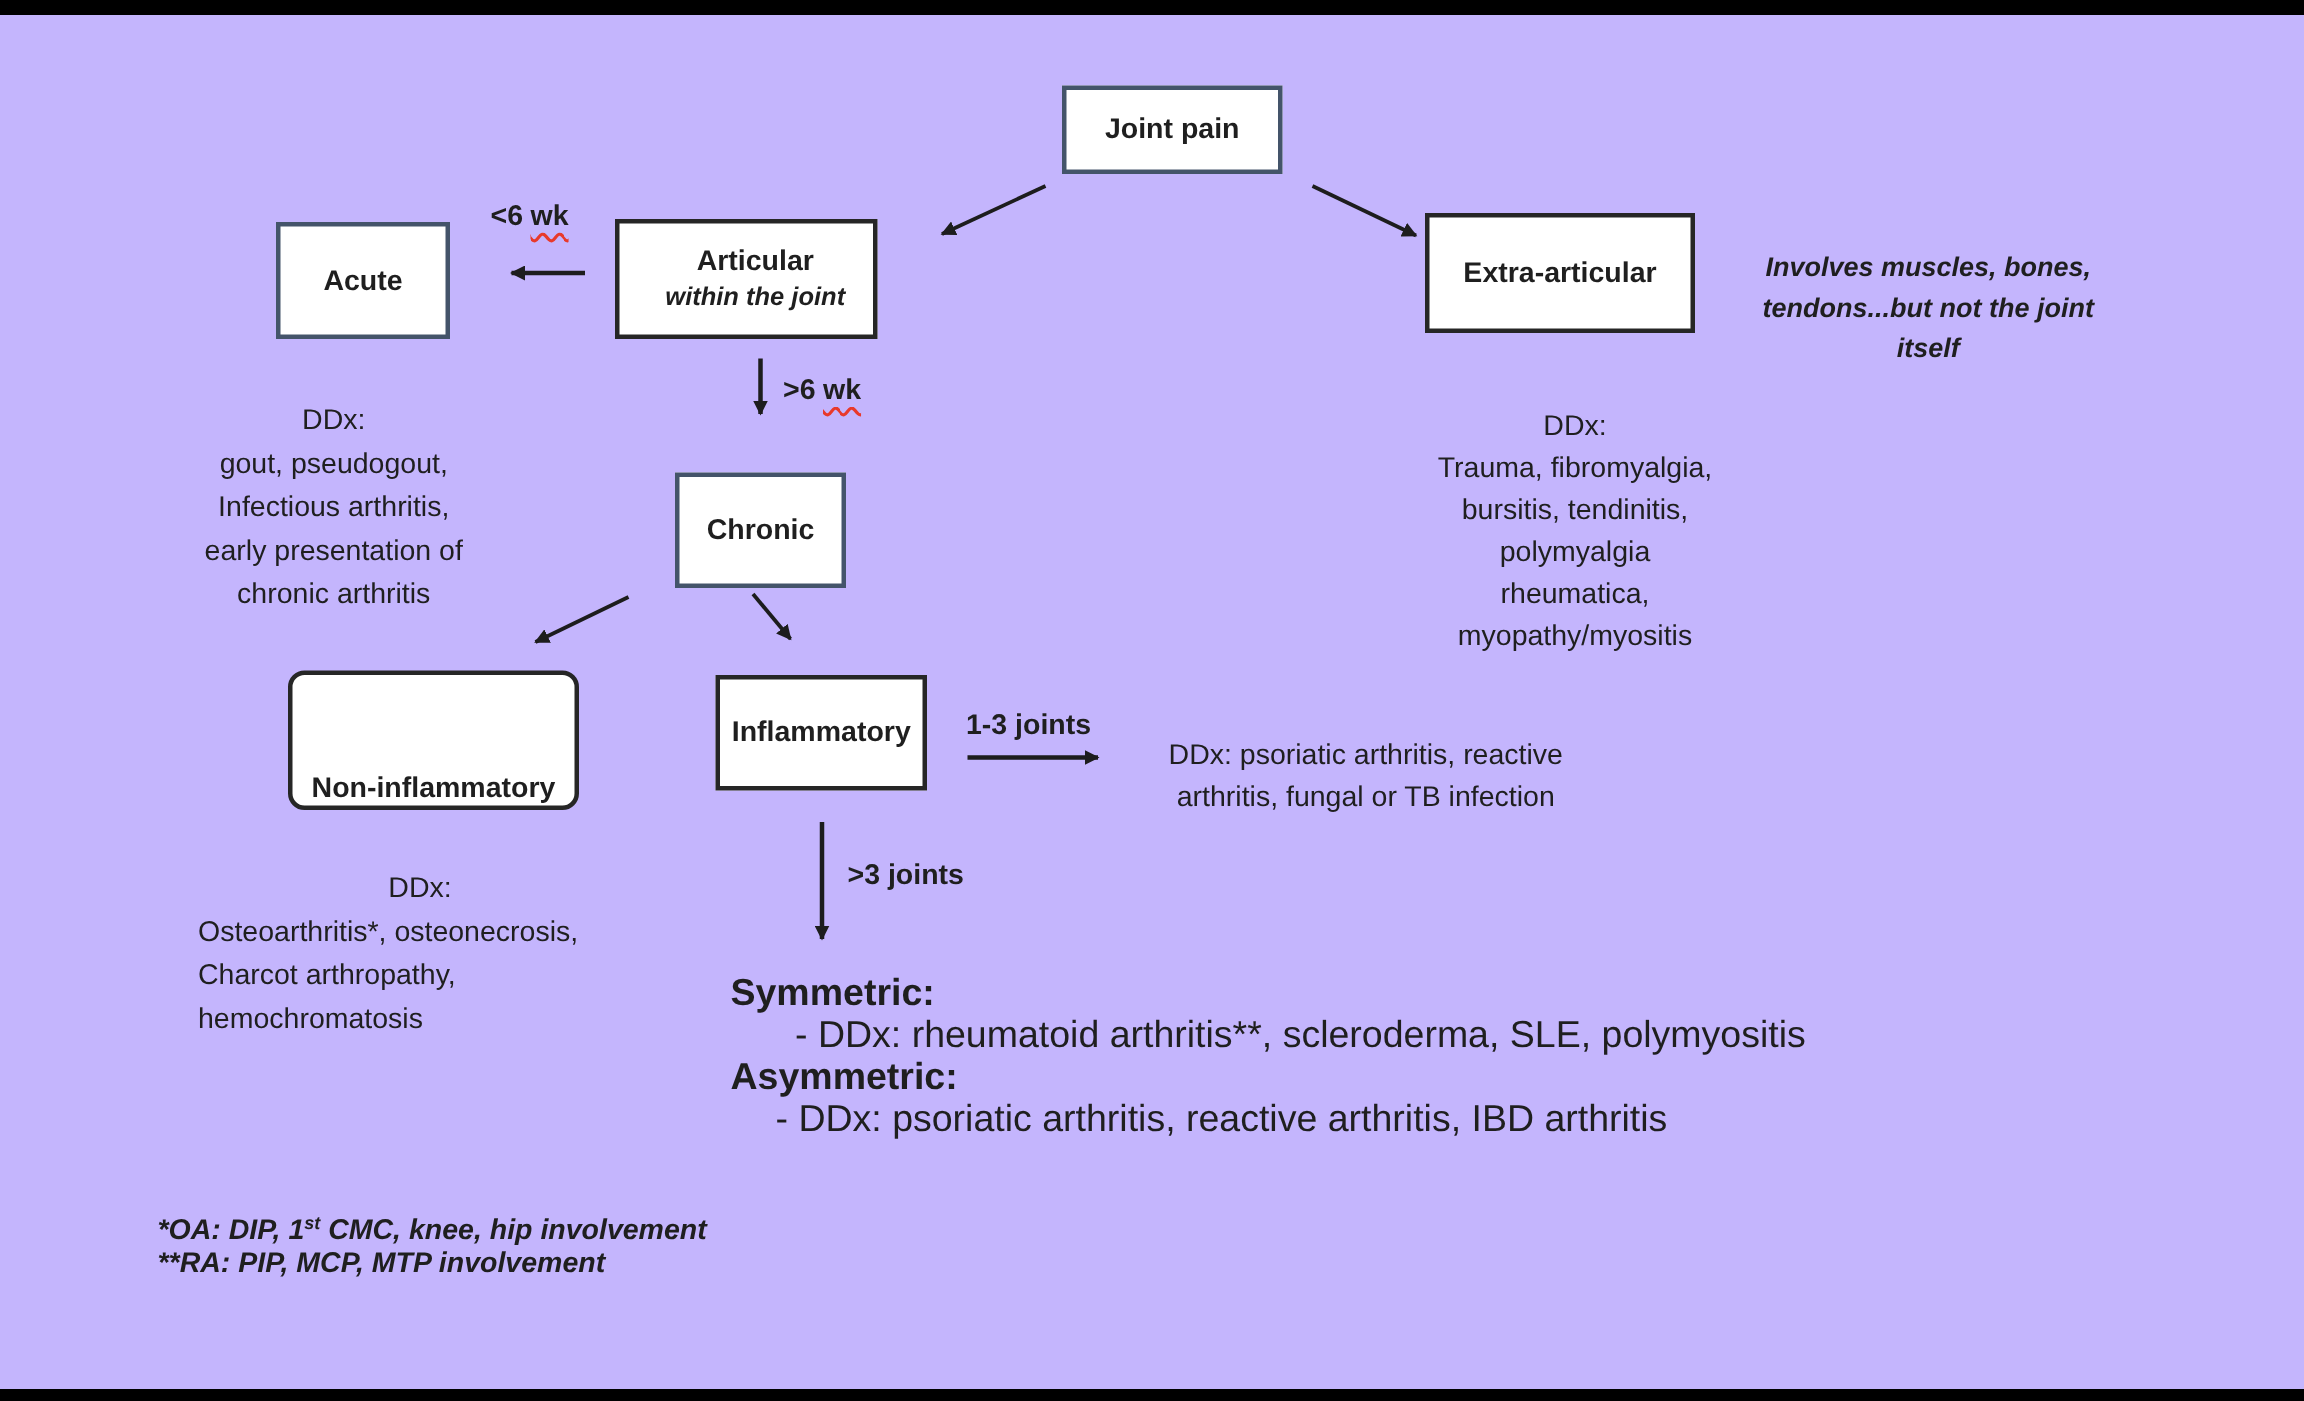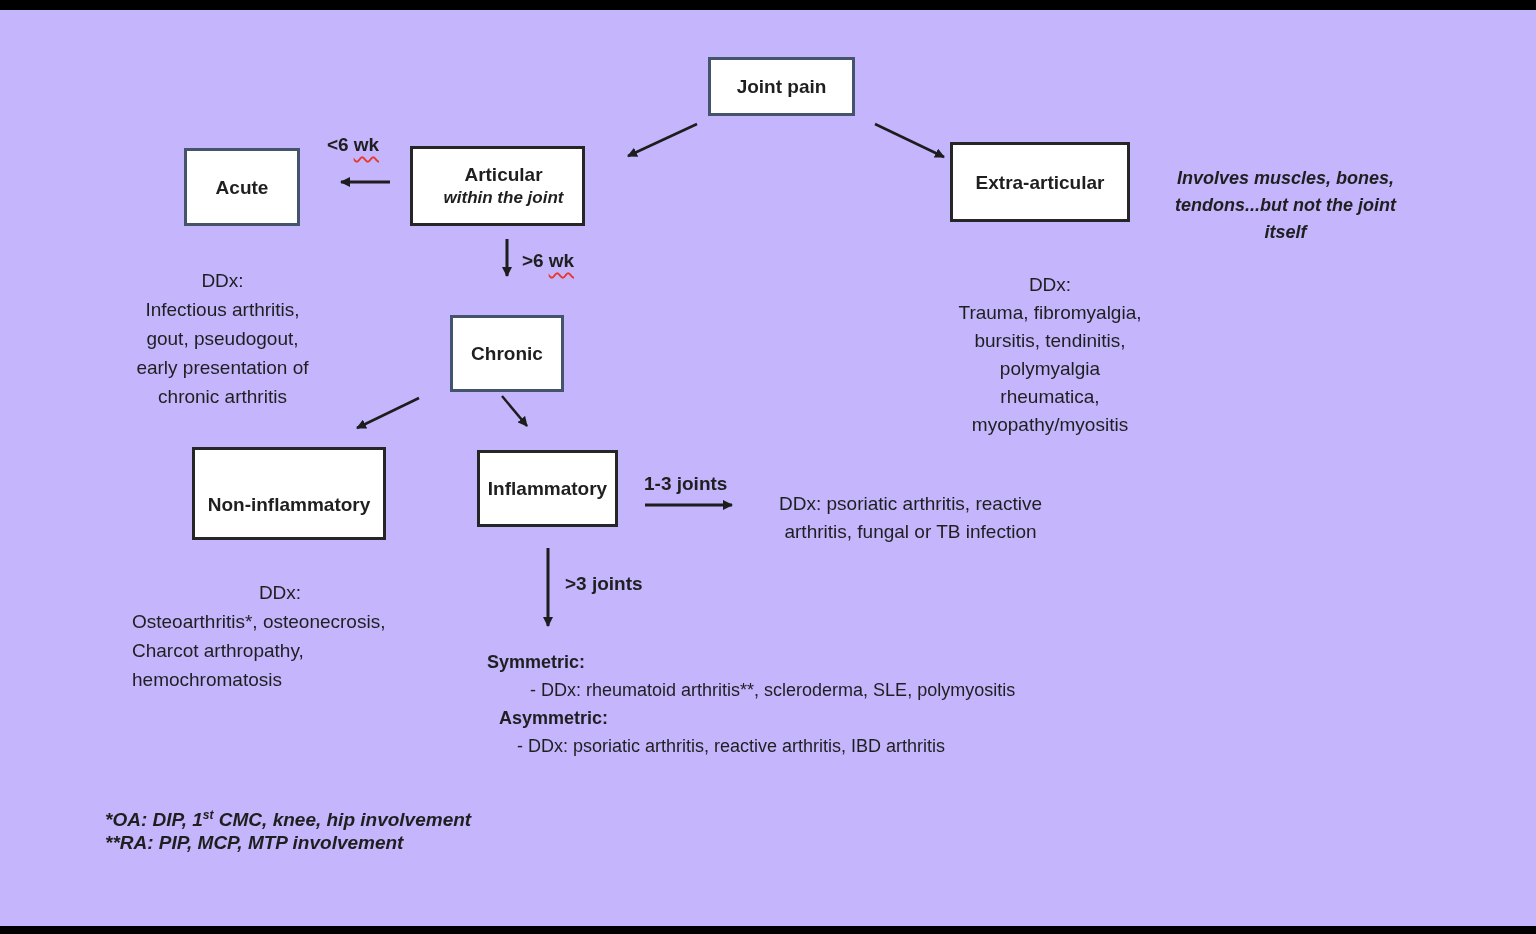--- a/index.html
+++ b/index.html
@@ -13,37 +13,37 @@
   .bar.bottom{bottom:0;height:8px;}
 
   .node{
     position:absolute;display:flex;flex-direction:column;align-items:center;
     justify-content:center;text-align:center;background:#fff;box-sizing:border-box;
     font-weight:bold;font-size:19px;line-height:23px;
   }
   .node.blue{border:3px solid #44546a;}
   .node.black{border:3px solid #262626;}
   .node .sub{font-weight:600;font-style:italic;font-size:17px;}
-  .node.top-align{justify-content:center;padding-top:22px;}
+  .node.top-align{justify-content:flex-end;padding-top:22px;border-radius:11px;}
 
   .edge-label{position:absolute;font-weight:bold;font-size:19px;white-space:nowrap;}
   .squiggle{
     text-decoration:underline;text-decoration-style:wavy;
     text-decoration-color:#e8392b;text-decoration-thickness:2px;
     text-underline-offset:5px;margin-left:5px;
   }
   .note{position:absolute;font-size:19px;line-height:29px;margin-top:20px;}
   .note.center{text-align:center;}
   .note .center-line{text-align:center;}
   .note.italic{font-style:italic;font-weight:600;font-size:18px;line-height:27px;}
 
-  .sym-block{position:absolute;font-size:18px;line-height:28px;}
+  .sym-block{position:absolute;font-size:25px;line-height:28px;}
   .sym-block .hdr{font-weight:bold;}
   .sym-block .i1{margin-left:43px;}
-  .sym-block .i2{margin-left:12px;}
+  .sym-block .i2{margin-left:0;}
   .sym-block .i3{margin-left:30px;}
 
   .footnote{position:absolute;font-style:italic;font-weight:600;font-size:19px;line-height:28px;}
   sup{font-size:12px;}
 
   svg.arrows{position:absolute;left:0;top:0;pointer-events:none;}
 </style>
 </head>
 <body>
 
@@ -103,22 +103,22 @@
   <div class="edge-label" style="left:522px;top:250px;">
     <span>&gt;6</span><span class="squiggle">wk</span>
   </div>
 
   <div class="edge-label" style="left:644px;top:473px;">1-3 joints</div>
 
   <div class="edge-label" style="left:565px;top:573px;">&gt;3 joints</div>
 
   <div class="note center" style="left:95px;top:246px;width:255px;">
     <div>DDx:</div>
+    <div>gout, pseudogout,</div>
     <div>Infectious arthritis,</div>
-    <div>gout, pseudogout,</div>
     <div>early presentation of</div>
     <div>chronic arthritis</div>
   </div>
 
   <div class="note center italic" style="left:1163px;top:145px;width:245px;">
     <div>Involves muscles, bones,</div>
     <div>tendons...but not the joint</div>
     <div>itself</div>
   </div>
 

